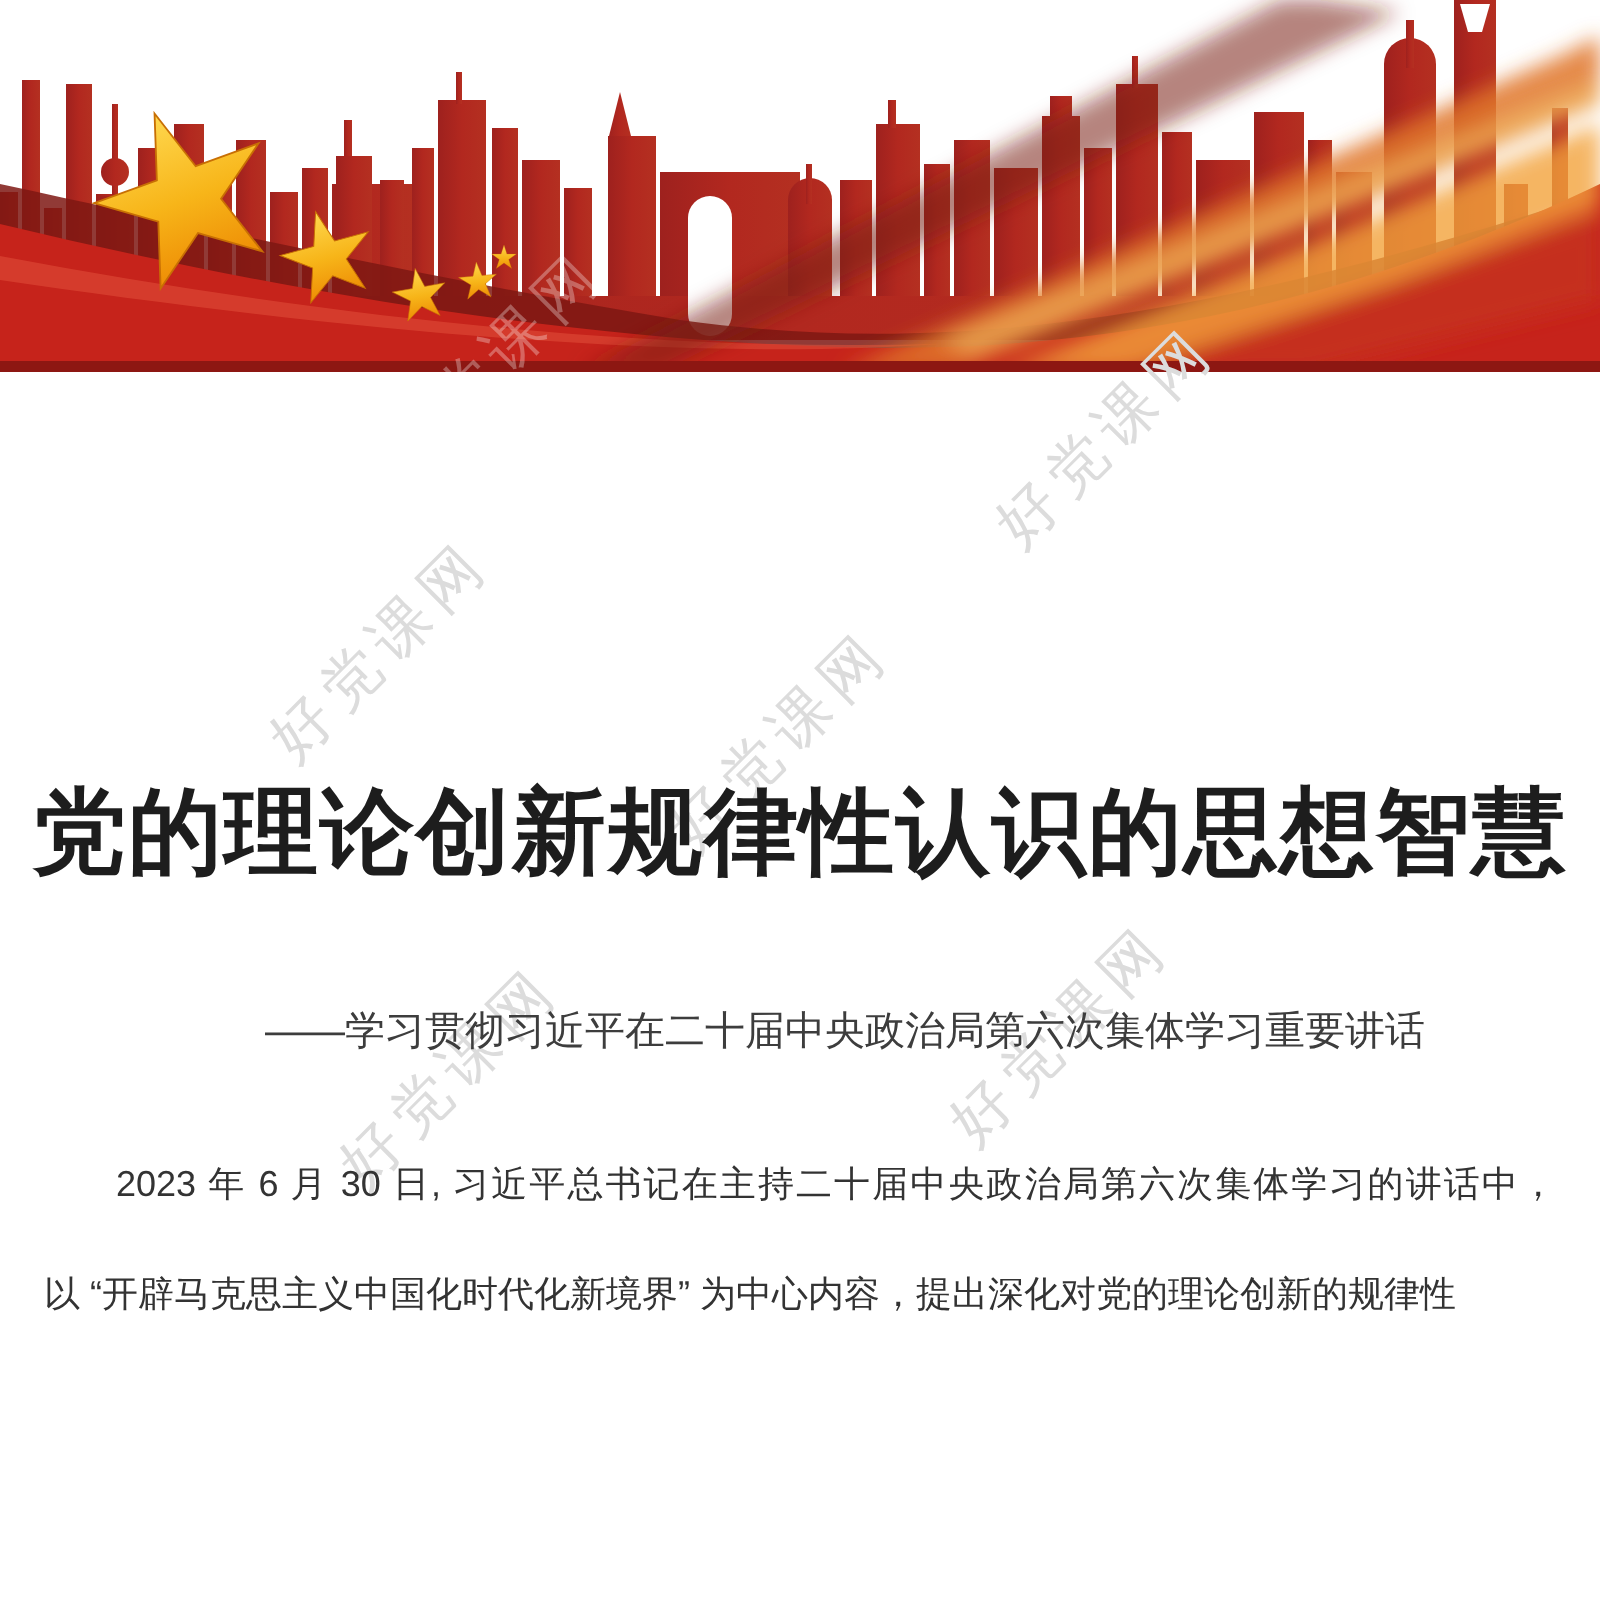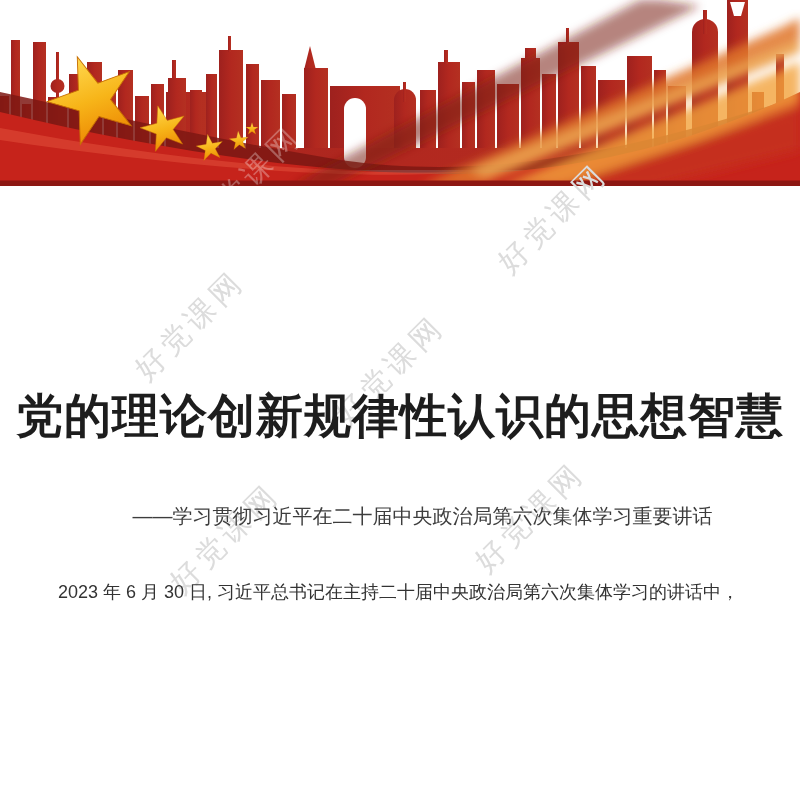--- a/index.html
+++ b/index.html
@@ -185,16 +185,17 @@
       <span class="wm" style="left: 320px; top: 350px;">好党课网</span>
       <span class="wm" style="left: 460px; top: 497px;">好党课网</span>
       <span class="wm" style="left: 155px; top: 518px;">好党课网</span>
     </div>
 
   <main class="content">
     <h1 class="page-title">党的理论创新规律性认识的思想智慧</h1>
     <p class="subtitle">——学习贯彻习近平在二十届中央政治局第六次集体学习重要讲话</p>
     <div class="body-paragraph" id="body-lines">
         <div class="body-line">2023 年 6 月 30 日, 习近平总书记在主持二十届中央政治局第六次集体学习的讲话中，</div>
+        <div class="body-line">以 “开辟马克思主义中国化时代化新境界” 为中心内容，提出深化对党的理论创新的规律性</div>
       </div>
   </main>
 
 </div>
 
 </body></html>

